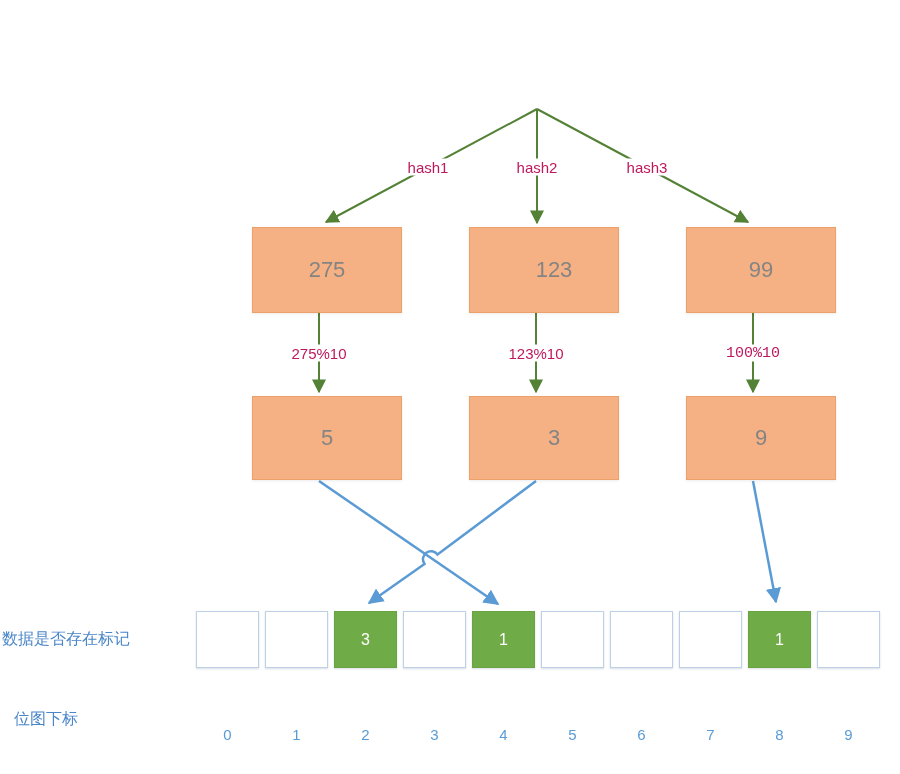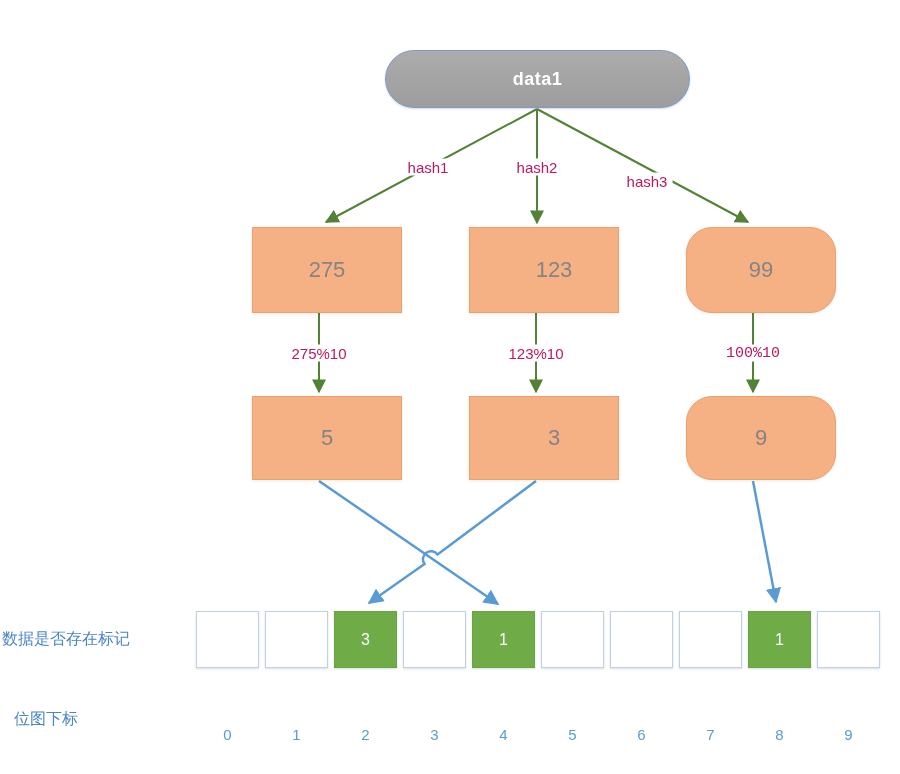--- a/index.html
+++ b/index.html
@@ -16,21 +16,21 @@
     color:#ffffff;font-weight:bold;font-size:18px;letter-spacing:.5px;
     box-shadow:0 1px 2px rgba(120,140,170,.35);
   }
   .hashbox{
     width:150px;background:#f5b183;border:1px solid #eba167;
     color:#848484;font-size:22px;
     box-shadow:0 1px 3px rgba(0,0,0,.08);
   }
   .row1{top:227px;height:86px;}
   .row2{top:396px;height:84px;}
-  .col1{left:252px;} .col2{left:469px;padding-left:20px;} .col3{left:686px;border-radius:26px;}
+  .col1{left:252px;} .col2{left:469px;padding-left:20px;} .col3{left:686px;}
   .edge-label{
     position:absolute;z-index:3;transform:translate(-50%,-50%);
     background:#ffffff;padding:0 5px;color:#be185d;font-size:15px;white-space:nowrap;
   }
   .bit-cell{
     position:absolute;top:611px;width:63px;height:57px;box-sizing:border-box;z-index:2;
     background:#ffffff;border:1px solid #bdd0e5;
     display:flex;align-items:center;justify-content:center;
     color:#ffffff;font-size:16px;
     box-shadow:0 1px 2px rgba(100,120,150,.25);
@@ -65,25 +65,24 @@
 
     <path d="M319,313 L319,392" fill="none" stroke="#538135" stroke-width="2" marker-end="url(#ga)"></path>
     <path d="M536,313 L536,392" fill="none" stroke="#538135" stroke-width="2" marker-end="url(#ga)"></path>
     <path d="M753,313 L753,392" fill="none" stroke="#538135" stroke-width="2" marker-end="url(#ga)"></path>
 
     <path d="M319,481 L498,604" fill="none" stroke="#5b9bd5" stroke-width="2.5" marker-end="url(#ba)"></path>
     <path d="M536,481 L437.5,554.5 A7.5,7.5 0 0 0 424.5,564 L369,603" fill="none" stroke="#5b9bd5" stroke-width="2.5" marker-end="url(#ba)"></path>
     <path d="M753,481 L776,602" fill="none" stroke="#5b9bd5" stroke-width="2.5" marker-end="url(#ba)"></path>
   </svg>
 
-  <div class="node pill">data1</div>
 
   <div class="edge-label" style="left:428px;top:167px;">hash1</div>
   <div class="edge-label" style="left:537px;top:167px;">hash2</div>
-  <div class="edge-label" style="left:647px;top:181px;">hash3</div>
+  <div class="edge-label" style="left:647px;top:167px;">hash3</div>
 
   <div class="node hashbox row1 col1">275</div>
   <div class="node hashbox row1 col2">123</div>
   <div class="node hashbox row1 col3">99</div>
 
   <div class="edge-label" style="left:319px;top:353px;">275%10</div>
   <div class="edge-label" style="left:536px;top:353px;">123%10</div>
   <div class="edge-label" style="left:753px;top:353px;font-family:Liberation Mono, monospace;">100%10</div>
 
   <div class="node hashbox row2 col1">5</div>

